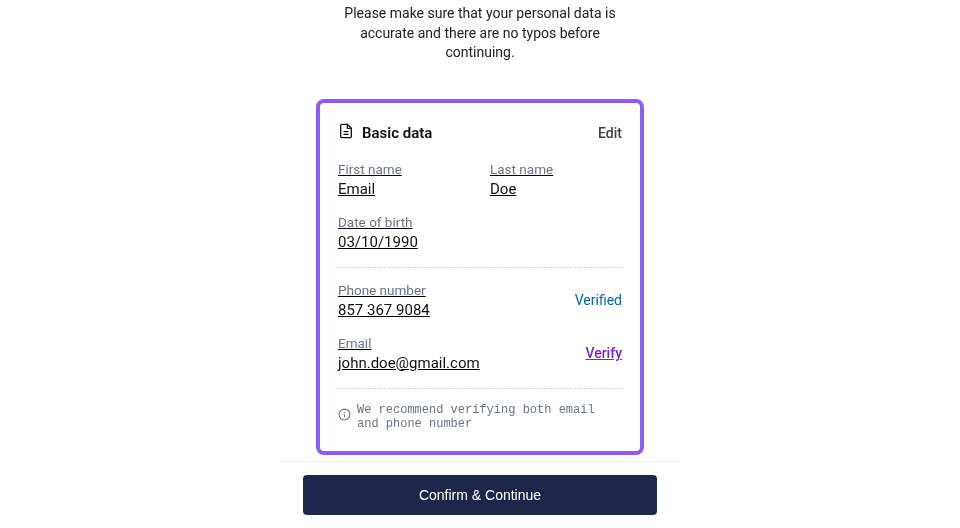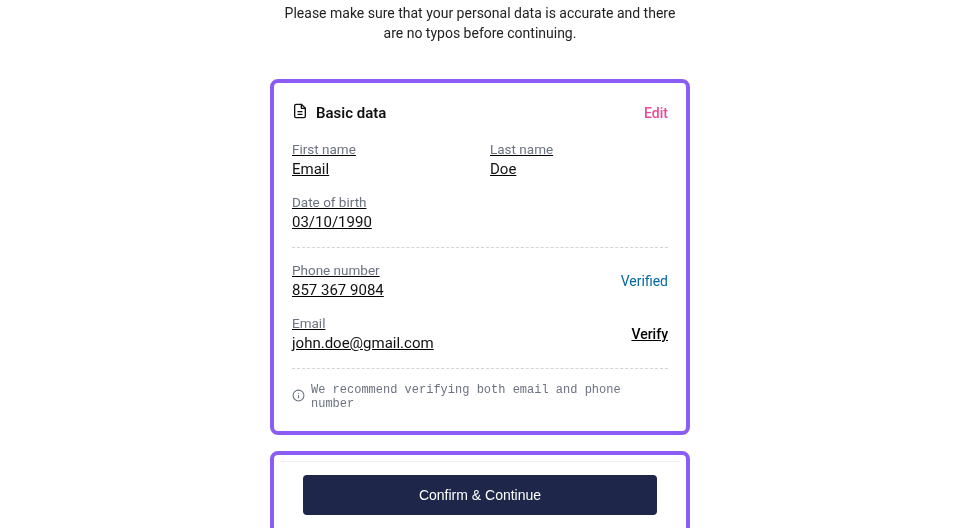--- a/index.html
+++ b/index.html
@@ -11,21 +11,21 @@
       font-family: -apple-system, BlinkMacSystemFont, 'Segoe UI', Roboto, sans-serif;
       background: #fff;
       display: flex;
       justify-content: center;
       width: 960px;
       height: 528px;
       position: relative;
       overflow: hidden;
     }
     .container {
-      width: 420px;
+      width: 328px;
       display: flex;
       flex-direction: column;
       padding-top: 4px;
     }
     .description {
       text-align: center;
       color: #222;
       font-size: 14px;
       line-height: 1.4;
       margin-bottom: 36px;
@@ -47,21 +47,21 @@
       display: flex;
       align-items: center;
       gap: 8px;
     }
     .card-title {
       font-size: 15px;
       font-weight: 600;
       color: #111;
     }
     .edit-link {
-      color: #ec4899;
+      color: #404040;
       font-size: 14px;
       font-weight: 500;
       cursor: pointer;
     }
     .field-row {
       display: flex;
       gap: 20px;
     }
     .field {
       flex: 1;
@@ -89,21 +89,21 @@
       margin-bottom: 16px;
     }
     .contact-row .field {
       margin-bottom: 0;
     }
     .verified-badge {
       color: #0369a1;
       font-size: 14px;
     }
     .verify-link {
-      color: #000000;
+      color: #6d28d9;
       font-size: 14px;
       font-weight: 500;
       cursor: pointer;
       text-decoration: underline;
     }
     .info-hint {
       display: flex;
       align-items: center;
       justify-content: center;
       gap: 6px;

